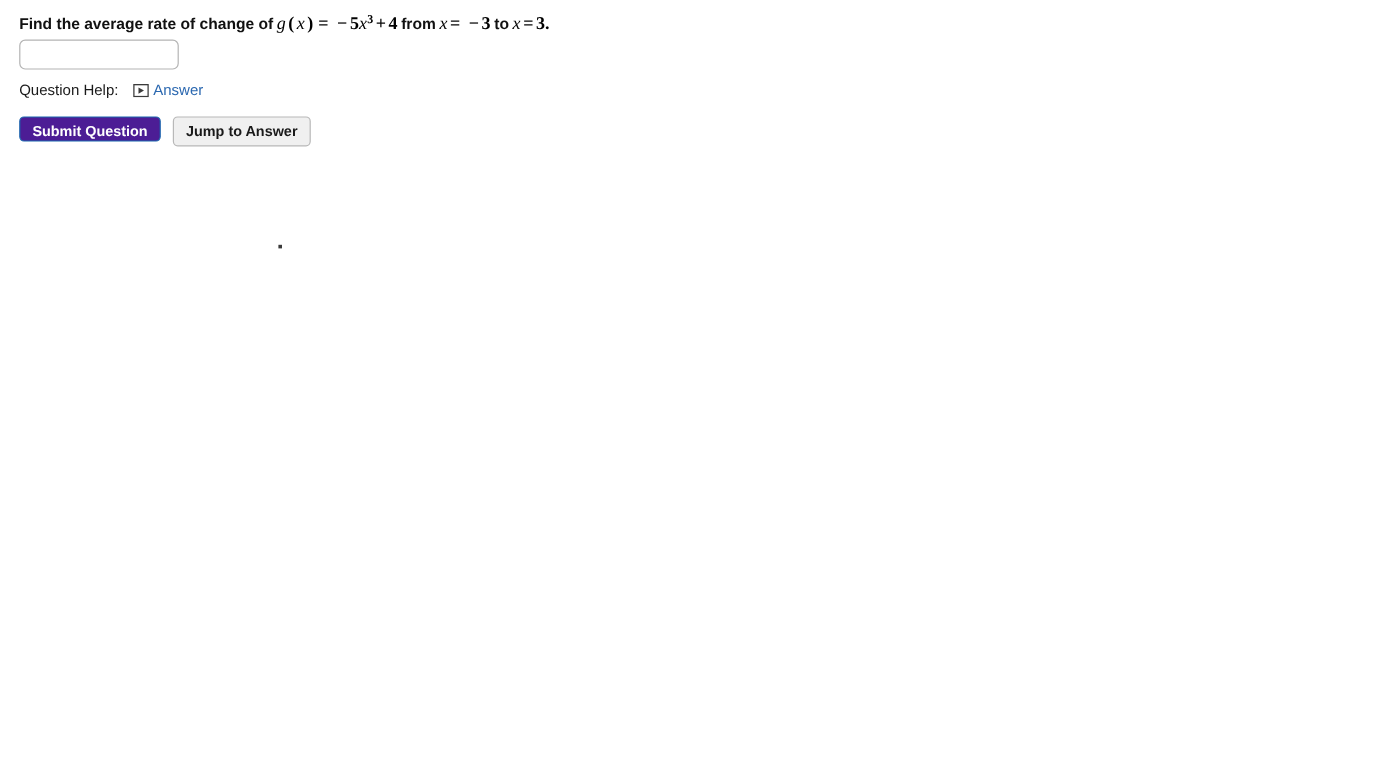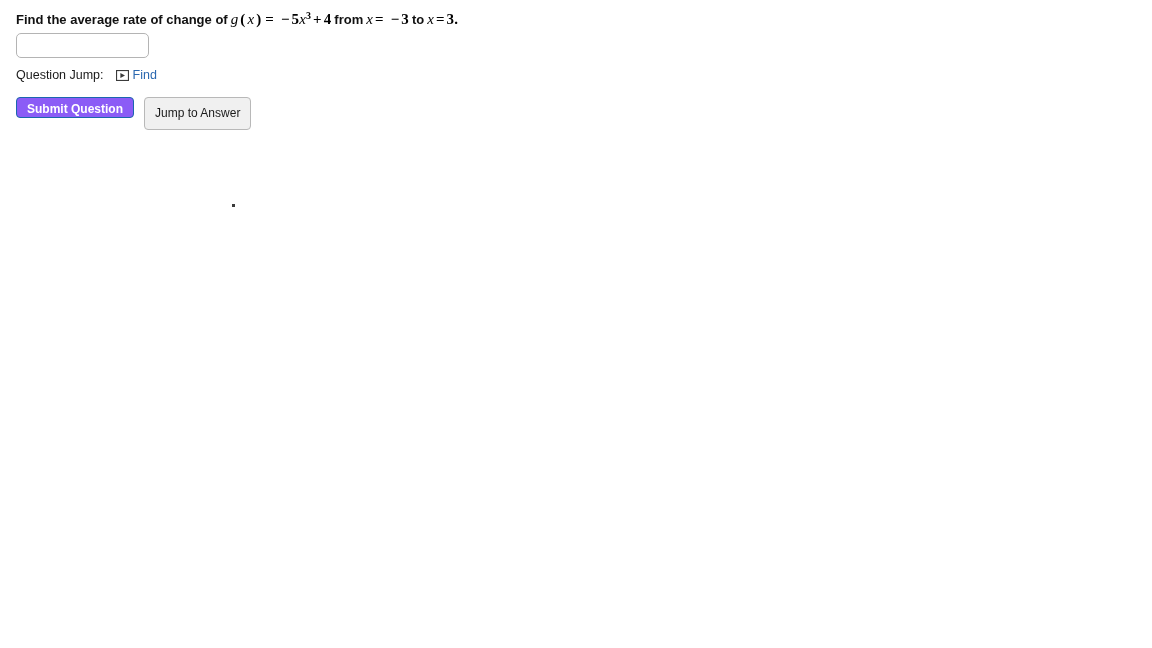--- a/index.html
+++ b/index.html
@@ -122,34 +122,34 @@
   .btn {
     font-family: "Liberation Sans", sans-serif;
     font-size: 12px;
     line-height: 14px;
     border-radius: 4px;
     cursor: pointer;
     box-sizing: border-box;
     white-space: nowrap;
   }
   .btn-primary {
-    background: #8b5cf6;
+    background: #4c1d95;
     border: 1px solid #1b66ae;
     color: #ffffff;
     font-weight: 700;
     padding: 4px 10px 5px 10px;
     height: 21px;
   }
   .btn-secondary {
     background: #f0f0f0;
     border: 1px solid #b8b8b8;
     color: #1a1a1a;
-    font-weight: 400;
+    font-weight: 700;
     padding: 4px 10px 5px 10px;
-    height: 33px;
+    height: 25px;
     margin-left: 10px;
   }
 
   
   .artifact-dot {
     position: absolute;
     left: 232px;
     top: 204px;
     width: 3px;
     height: 3px;
@@ -159,28 +159,28 @@
 </head>
 <body>
 
 <div class="question-row">
   <span class="q-text">Find the average rate of change of</span><span class="sp"></span><span class="mathspan"><span class="mi">g</span><span class="mo">(</span><span class="mi">x</span><span class="mo">)</span><span class="mo">=</span><span class="sp"></span><span class="mo">−</span><span class="mn">5</span><span class="mi">x</span><span class="msup">3</span><span class="mo">+</span><span class="mn">4</span></span><span class="sp"></span><span class="q-text">from</span><span class="sp"></span><span class="mathspan"><span class="mi">x</span><span class="mo">=</span><span class="sp"></span><span class="mo">−</span><span class="mn">3</span></span><span class="sp"></span><span class="q-text">to</span><span class="sp"></span><span class="mathspan"><span class="mi">x</span><span class="mo">=</span><span class="mn">3</span><span class="mn">.</span></span>
 </div>
 
 <input class="answer-input" type="text" placeholder="" style="">
 
 <div class="help-row">
-  <span class="help-label">Question Jump:</span>
+  <span class="help-label">Question Help:</span>
   <span class="video-icon">
     <svg width="13" height="11" viewBox="0 0 13 11" xmlns="http://www.w3.org/2000/svg">
       <rect x="0.5" y="0.5" width="12" height="10" fill="#ffffff" stroke="#3b3b3b" stroke-width="1.2"></rect>
       <polygon points="4.4,2.9 9.0,5.5 4.4,8.1" fill="#3b3b3b"></polygon>
     </svg>
   </span>
-  <a class="video-link" href="#">Find</a>
+  <a class="video-link" href="#">Answer</a>
 </div>
 
 <div class="button-row">
   <button class="btn btn-primary">Submit Question</button>
   <button class="btn btn-secondary">Jump to Answer</button>
 </div>
 
 <div class="artifact-dot"></div>
 
 </body></html>

